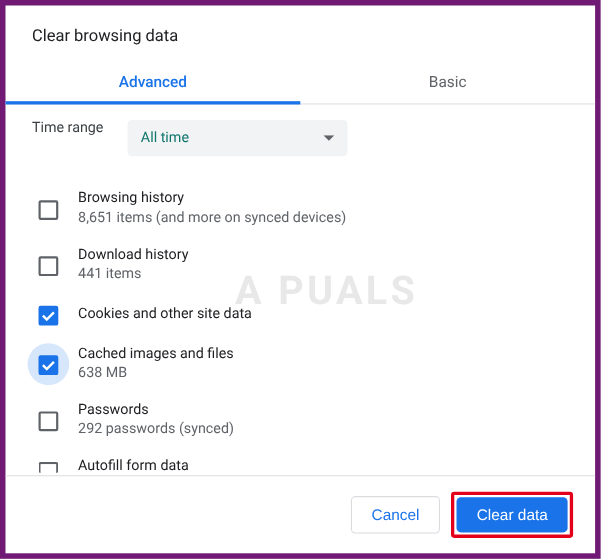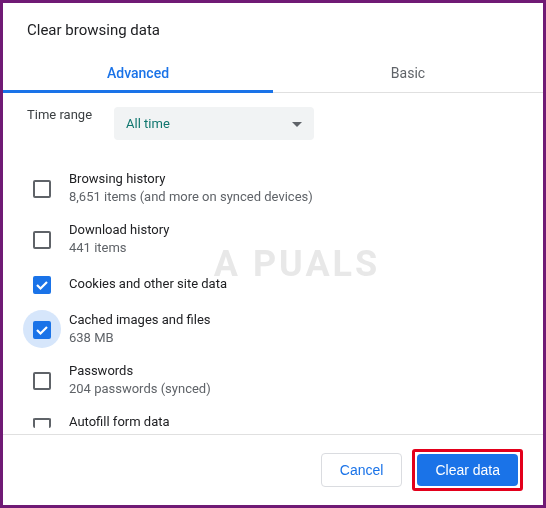--- a/index.html
+++ b/index.html
@@ -6,21 +6,21 @@
 body {
   font-family: Roboto, "Segoe UI", Arial, sans-serif;
   background: #fff;
   font-size: 13px;
   color: #202124;
 }
 .dialog {
   width: 546px;
   height: 508px;
   background: #fff;
-  border: 3px solid #701a75;
+  border: 5px solid #701a75;
   box-shadow: 0 2px 10px rgba(0,0,0,0.3);
   display: flex;
   flex-direction: column;
   position: relative;
 }
 .dialog-title {
   font-size: 15px;
   color: #202124;
   padding: 18px 24px 14px 24px;
 }
@@ -233,21 +233,21 @@
       <div class="item-texts">
         <span class="item-label">Cached images and files</span>
         <span class="item-sub">638 MB</span>
       </div>
     </div>
 
     <div class="item-row">
       <div class="checkbox"></div>
       <div class="item-texts">
         <span class="item-label">Passwords</span>
-        <span class="item-sub">204 passwords (synced)</span>
+        <span class="item-sub">292 passwords (synced)</span>
       </div>
     </div>
 
     <div class="item-row" style="padding-bottom:0;">
       <div class="checkbox" style="border-bottom:none; height:10px;"></div>
       <div class="item-texts">
         <span class="item-label">Autofill form data</span>
       </div>
     </div>
 

